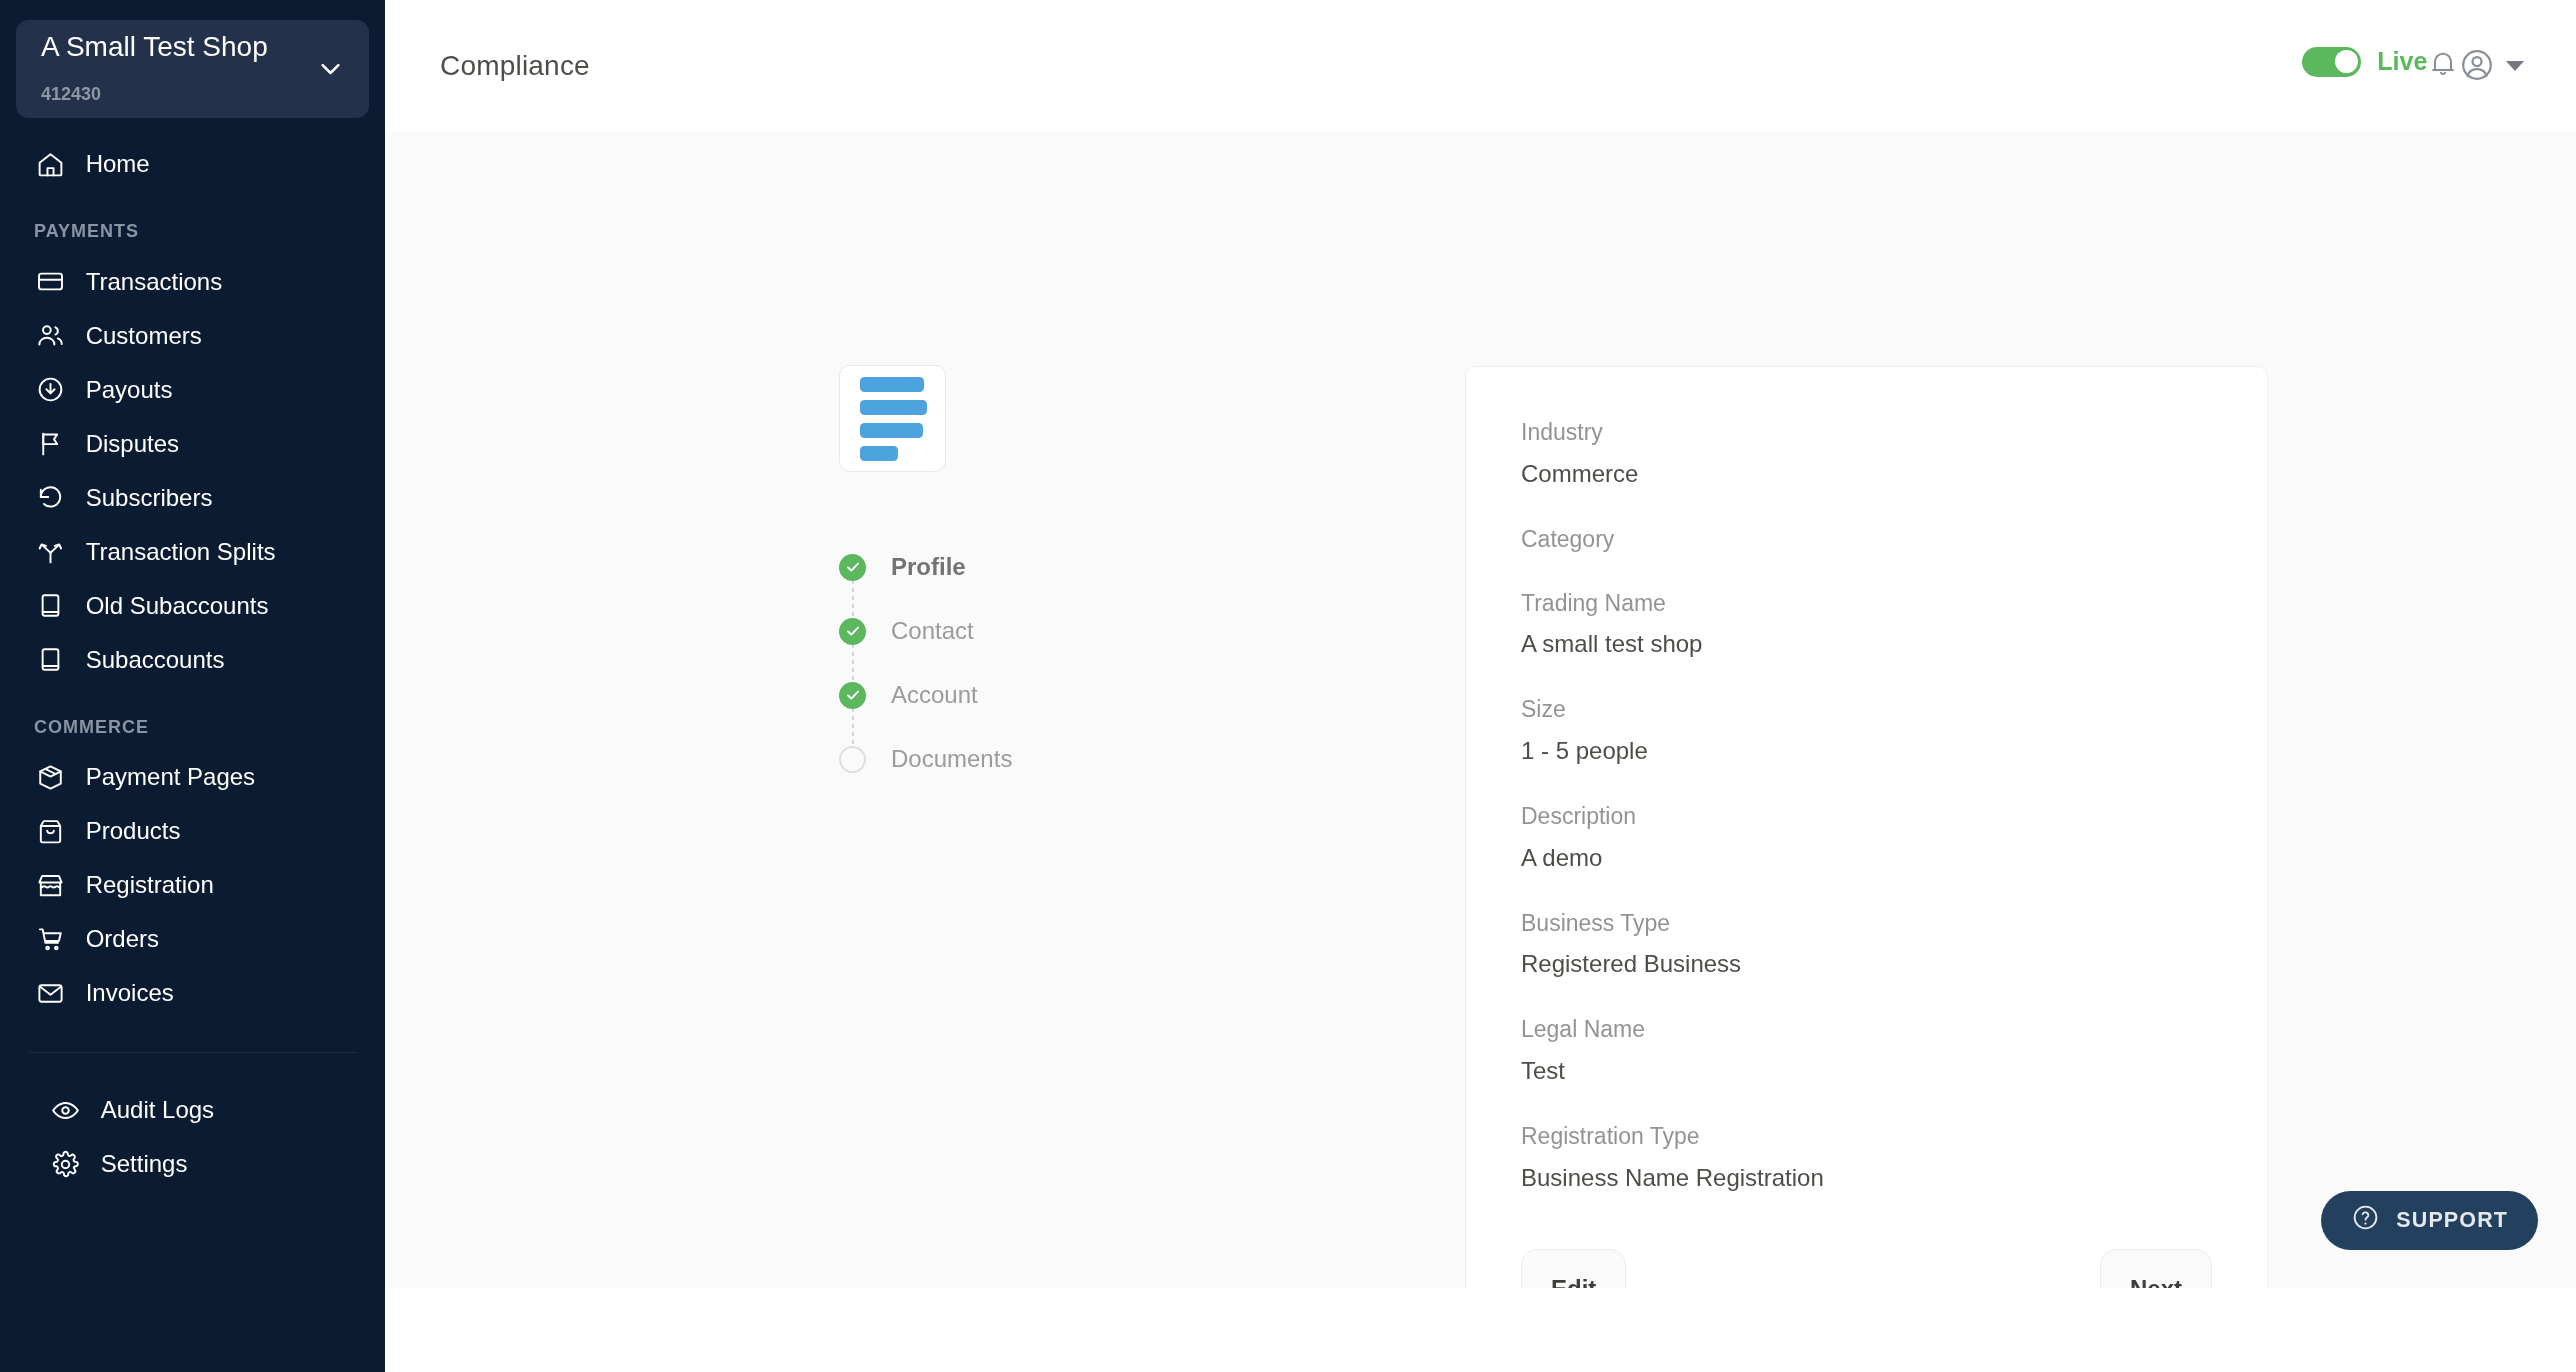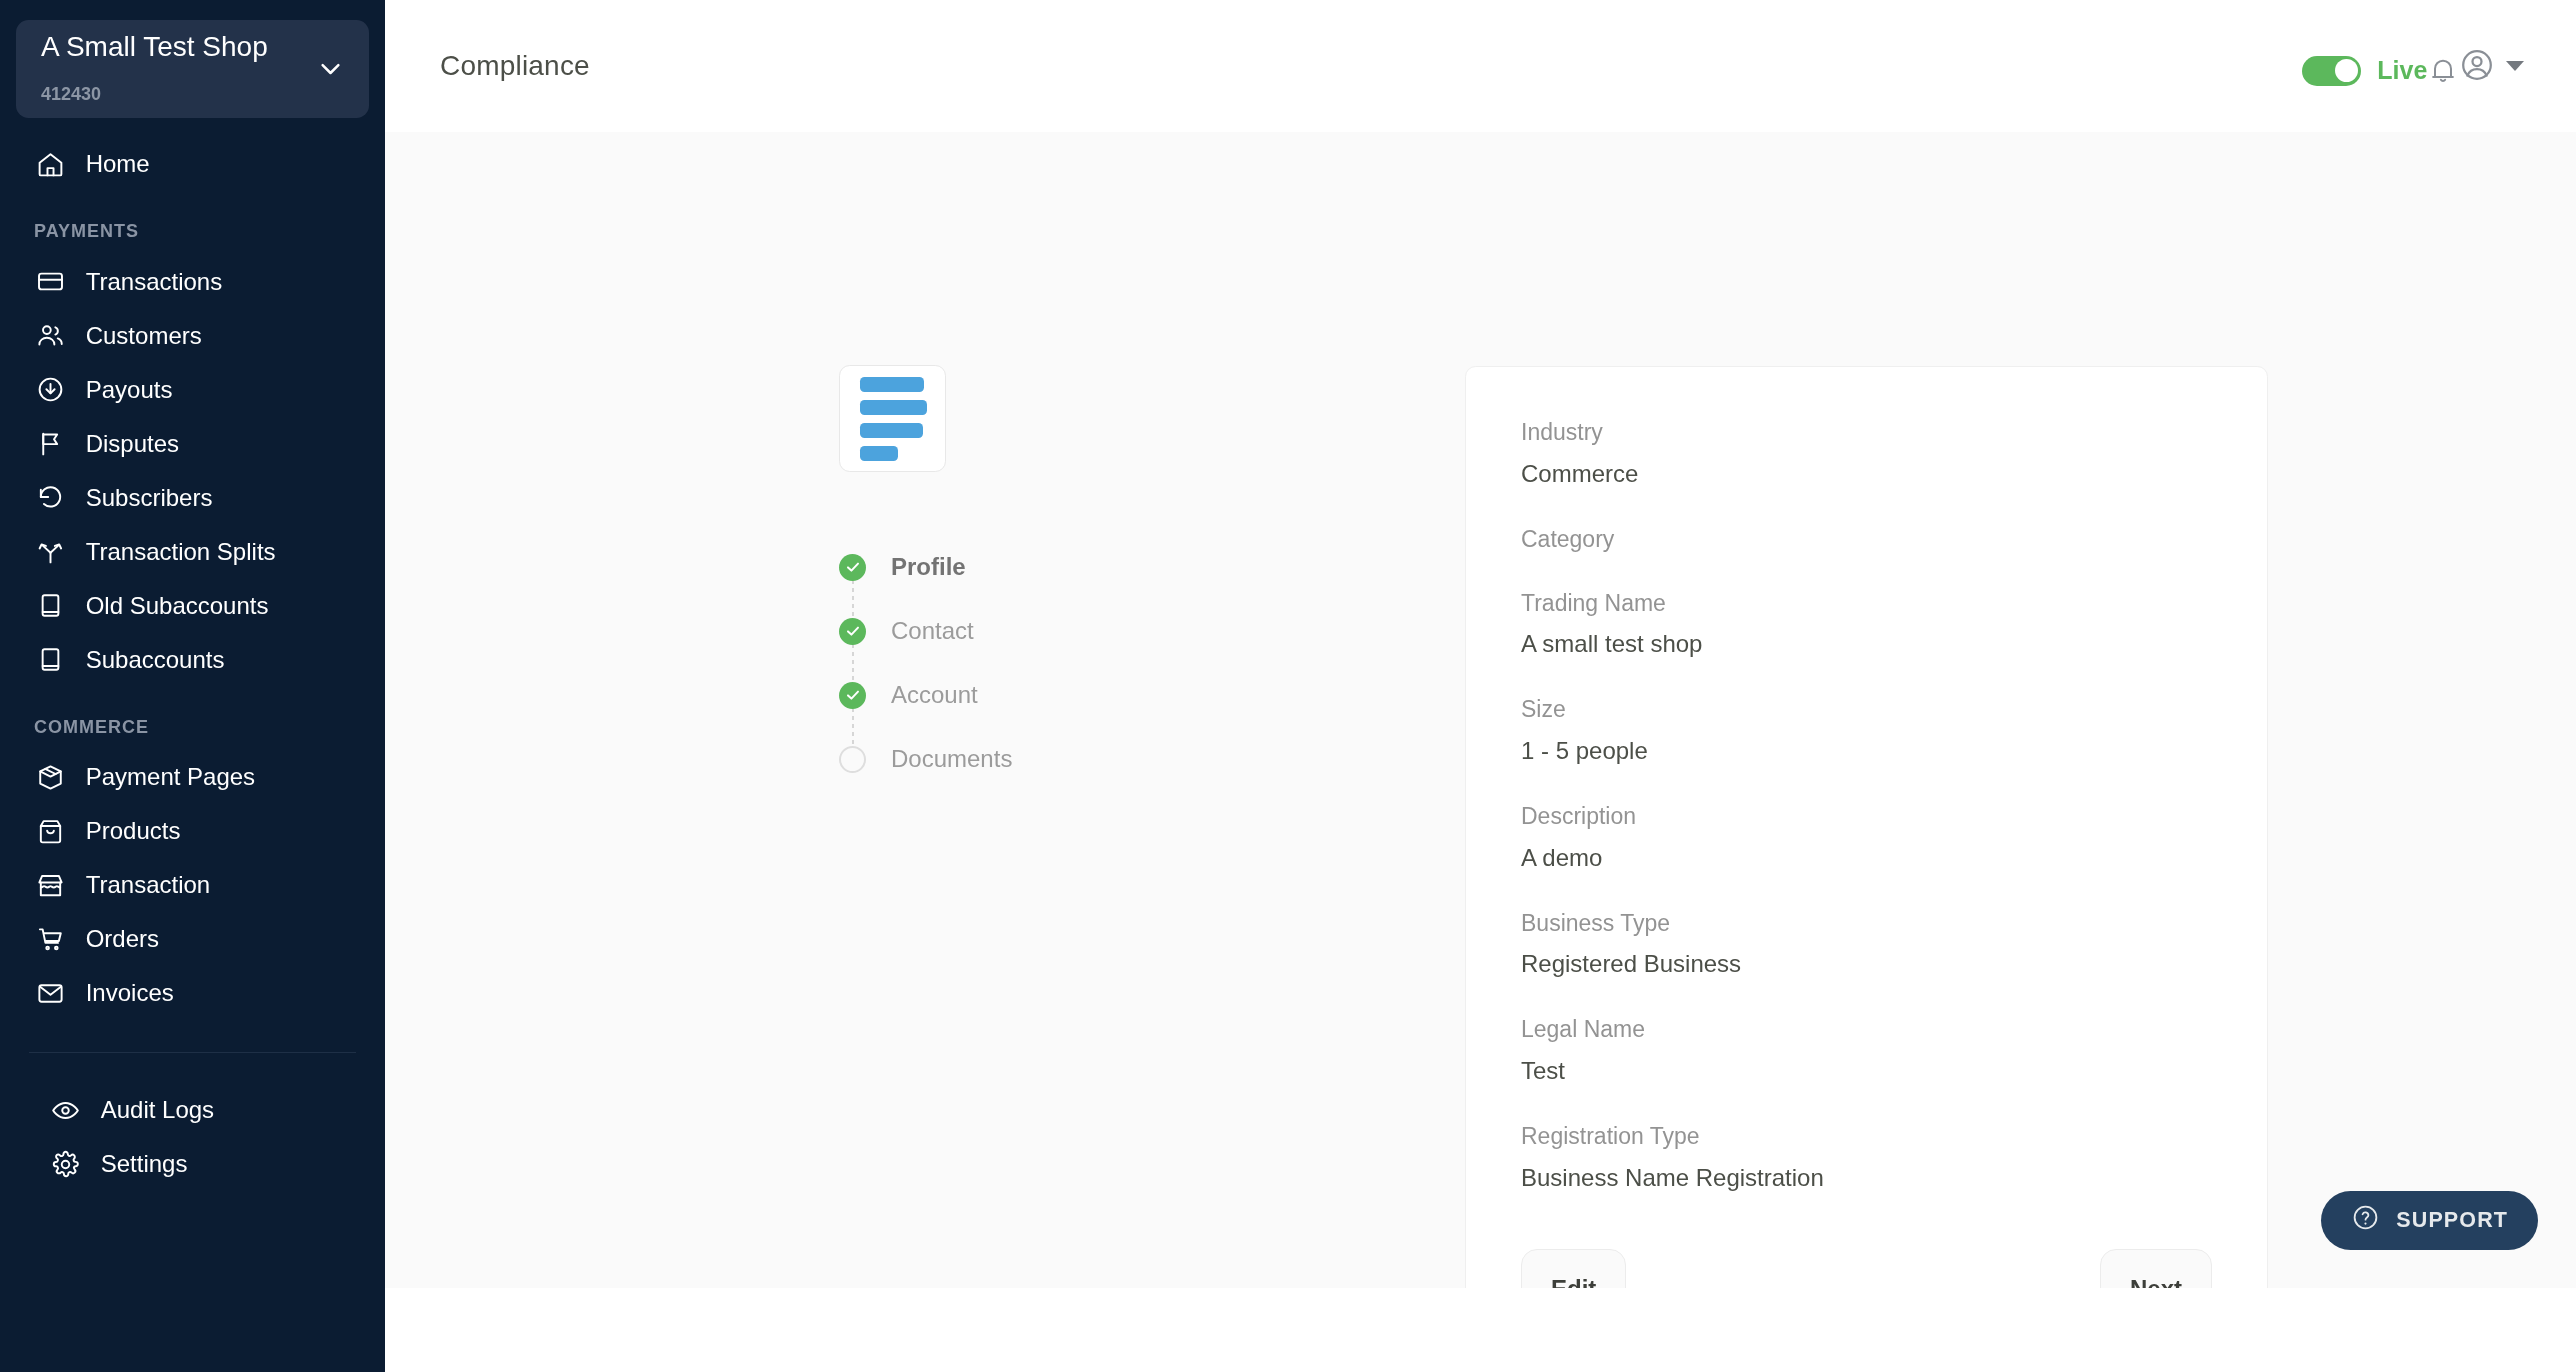--- a/index.html
+++ b/index.html
@@ -64,21 +64,21 @@
 
   
   .main { flex: 1; display: flex; flex-direction: column; min-width: 0; }
   .topbar {
     height: 132px; background: #ffffff;
     display: flex; align-items: center;
     padding: 0 52px 0 55px;
     flex: 0 0 132px;
   }
   .page-title { font-size: 28px; color: #4C4F48; letter-spacing: 0.2px; }
-  .topbar-right { margin-left: auto; display: flex; align-items: flex-end; }
+  .topbar-right { margin-left: auto; display: flex; align-items: flex-start; }
   .live-wrap { display: flex; align-items: center; gap: 16px; }
   .toggle {
     width: 59px; height: 30px; border-radius: 15px;
     background: #5CB85C; position: relative; cursor: pointer;
   }
   .toggle .knob {
     position: absolute; right: 3.6px; top: 3.6px;
     width: 23px; height: 23px; border-radius: 50%;
     background: #ffffff;
   }
@@ -314,21 +314,21 @@
       </div>
 
       <div class="nav-item">
         <span class="ico">
           <svg width="29" height="29" viewBox="0 0 24 24" fill="none" stroke="#ffffff" stroke-width="1.6" stroke-linecap="round" stroke-linejoin="round">
               <path d="M4 9.5V20h16V9.5"></path>
               <path d="M2.8 9.5 5 4.2h14l2.2 5.3z"></path>
               <path d="M4 13.6c1.3 0 1.9-1.1 2.7-1.1s1.4 1.1 2.7 1.1 1.9-1.1 2.6-1.1 1.4 1.1 2.7 1.1 1.9-1.1 2.6-1.1 1.4 1.1 2.7 1.1"></path>
             </svg>
         </span>
-        <span class="nav-label">Transaction</span>
+        <span class="nav-label">Registration</span>
       </div>
 
       <div class="nav-item">
         <span class="ico">
           <svg width="29" height="29" viewBox="0 0 24 24" fill="none" stroke="#ffffff" stroke-width="1.6" stroke-linecap="round" stroke-linejoin="round">
               <path d="M3.2 3.6h2.3l2.3 11.2h10.4"></path>
               <path d="M7.1 6.9h13.4l-1.6 6.3H8.3"></path>
               <circle cx="9.6" cy="19" r="1.1"></circle>
               <circle cx="16.8" cy="19" r="1.1"></circle>
             </svg>

